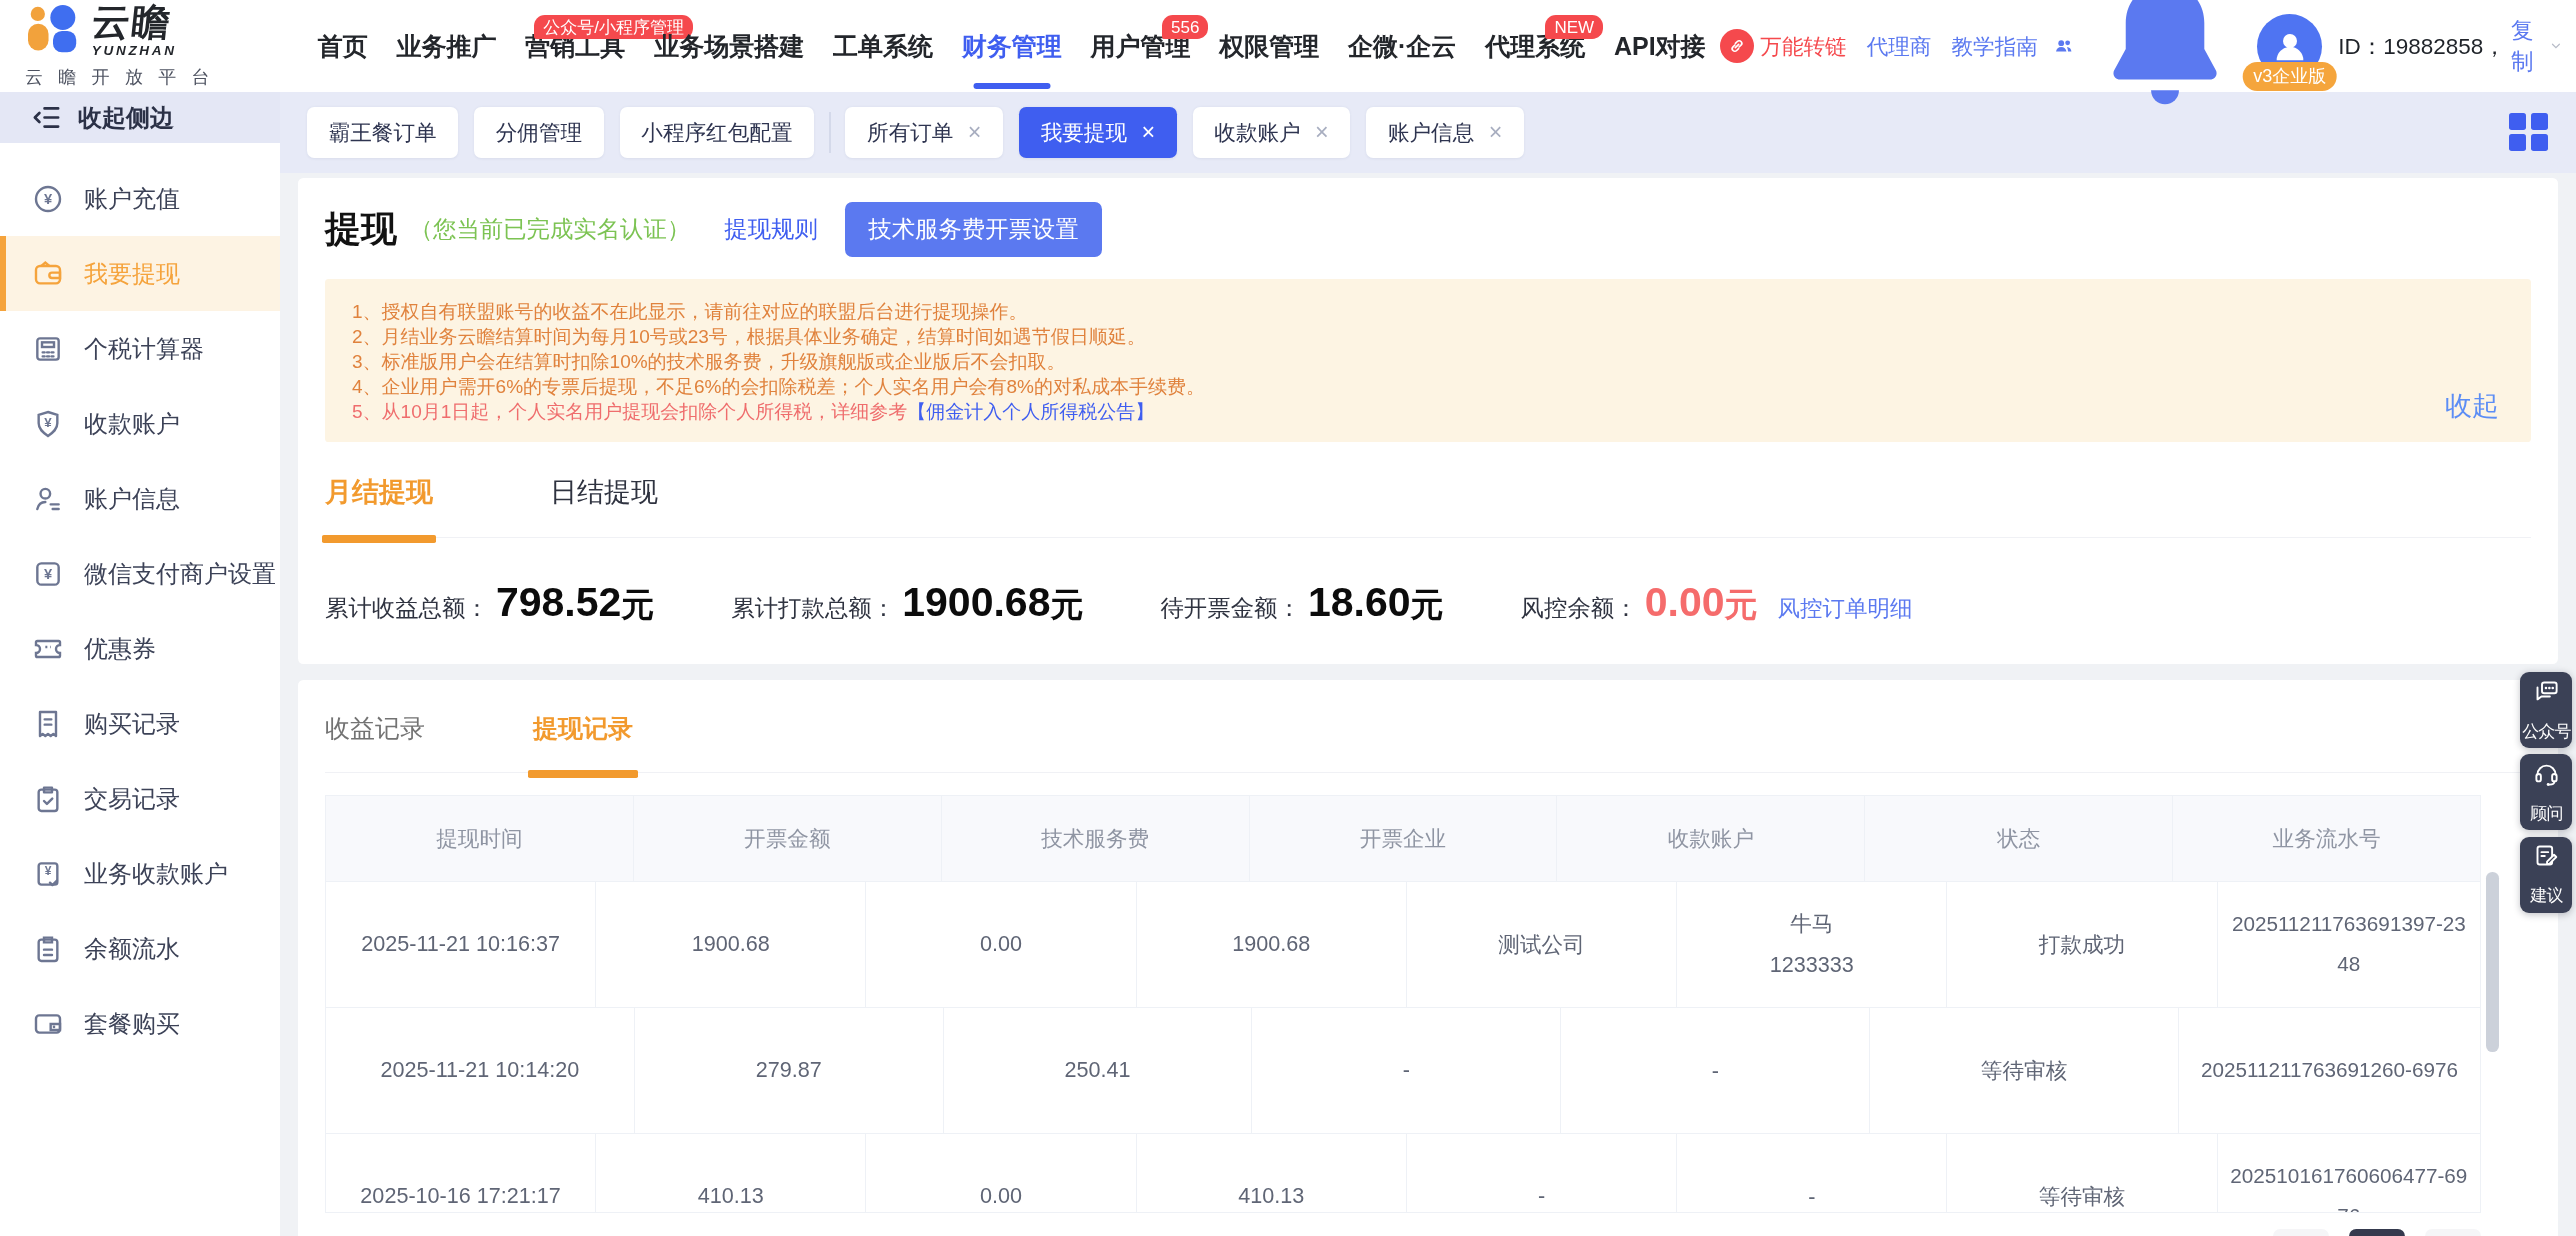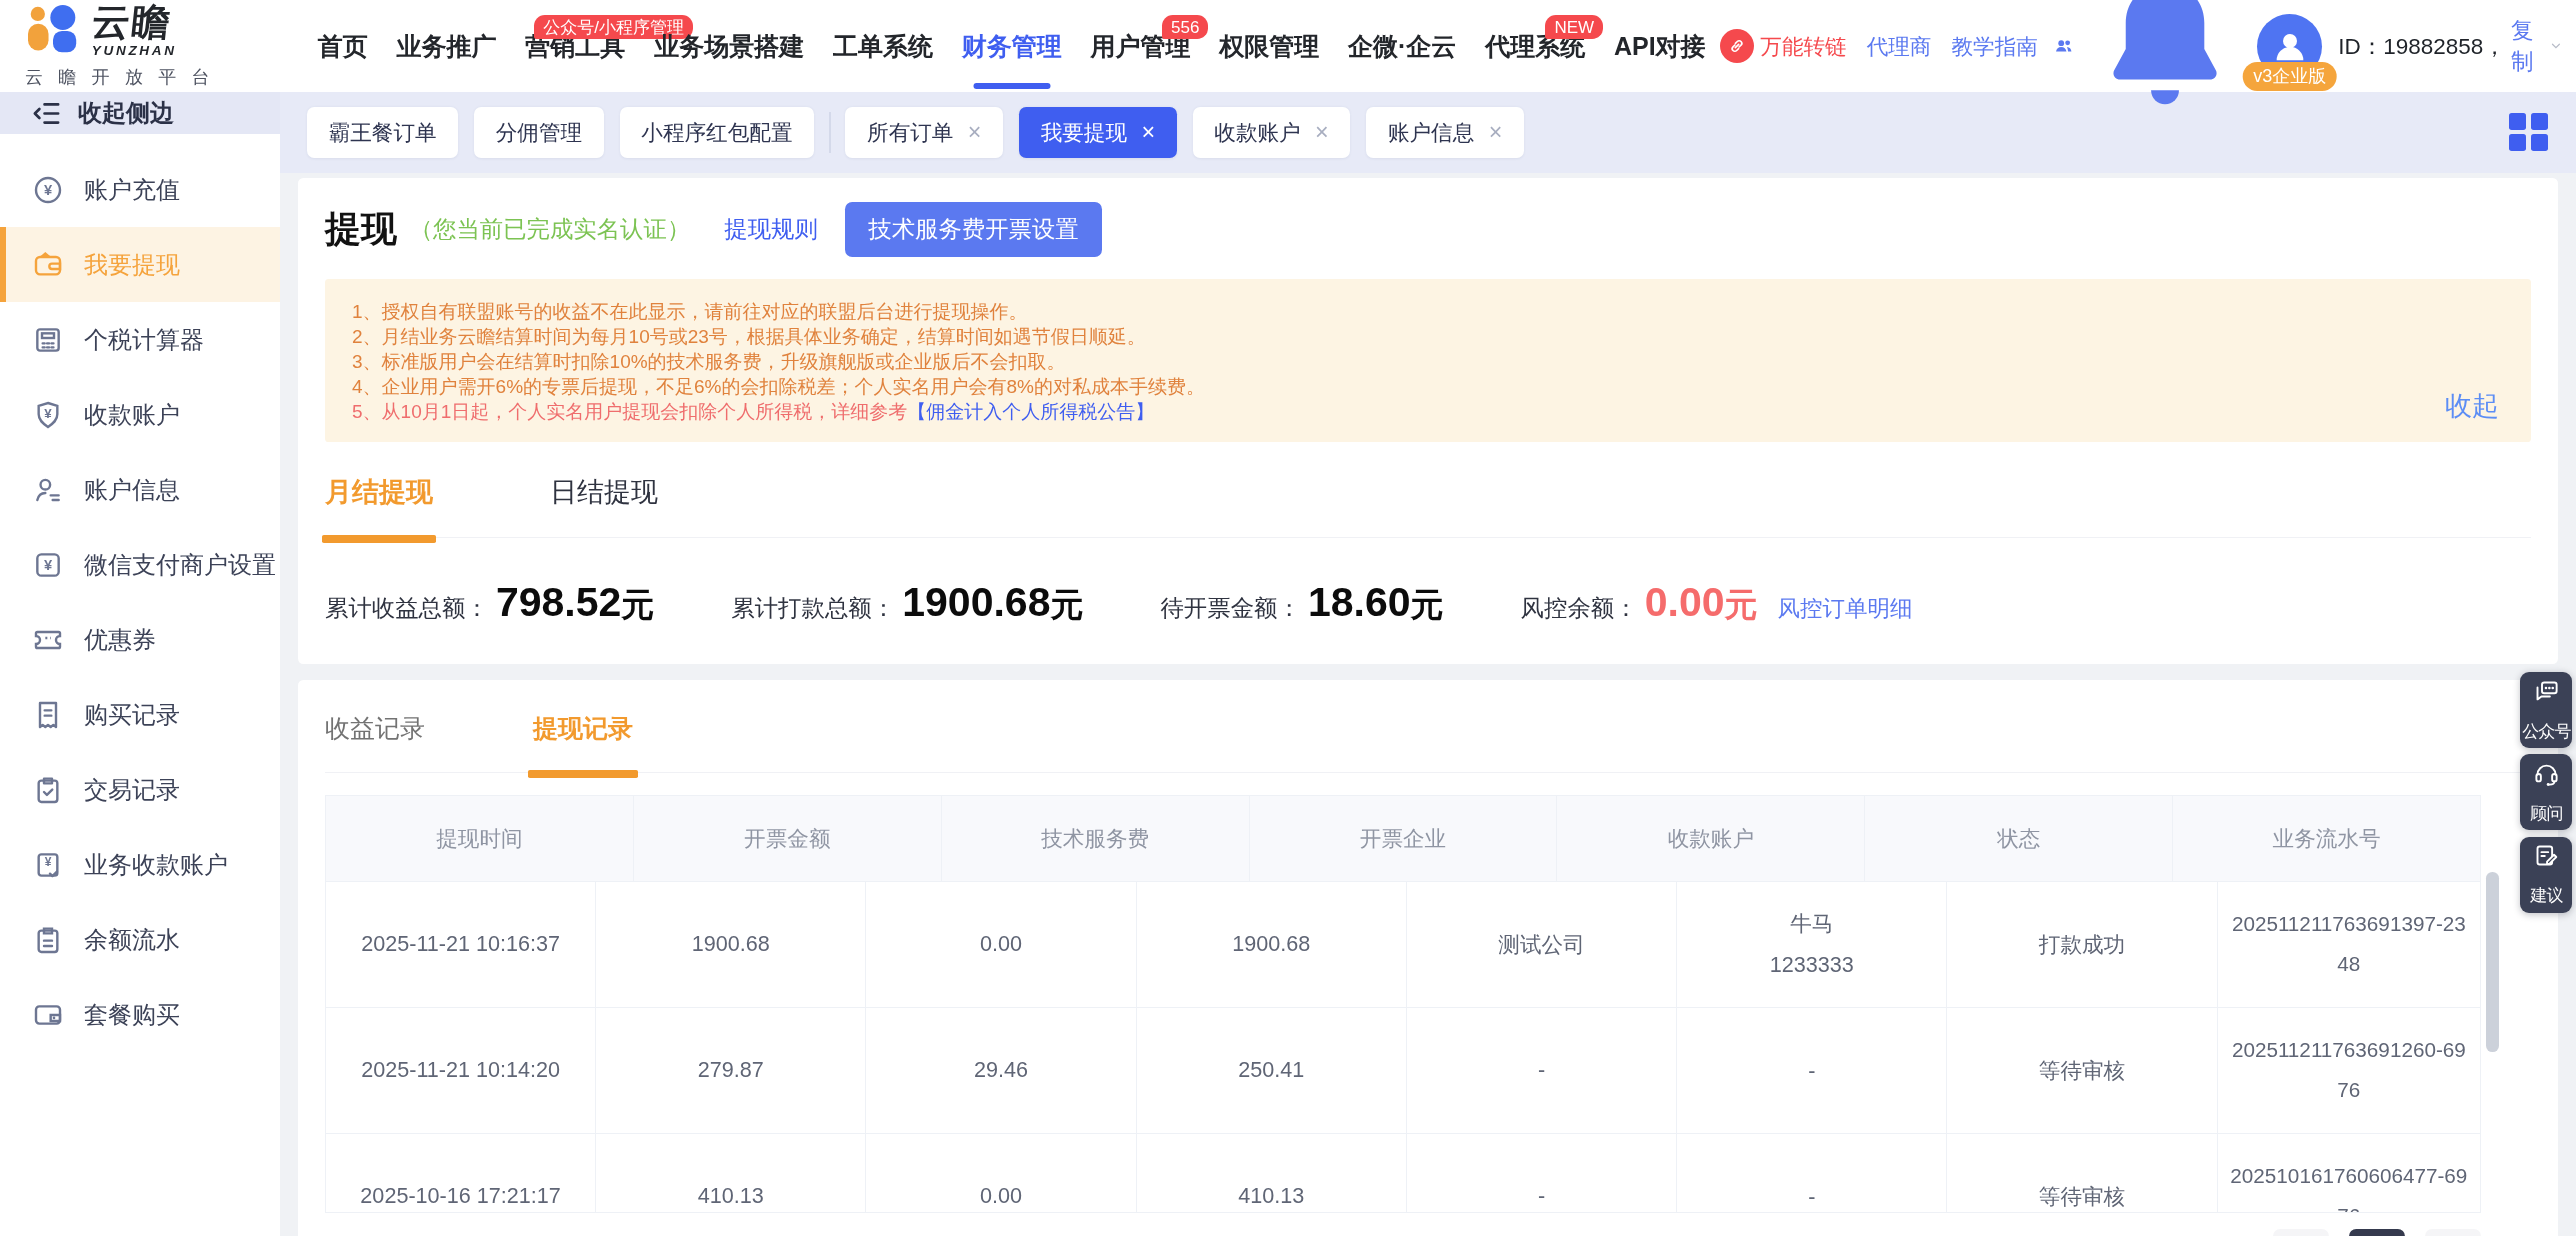--- a/index.html
+++ b/index.html
@@ -36,21 +36,21 @@
   .avatar svg { width: 40px; height: 40px; }
   .plan-pill { position: absolute; left: 50%; transform: translateX(-50%); bottom: -12.6px; background: #f5a53c; color: #fff; font-size: 18px; padding: 2.7px 10.8px; border-radius: 898px; white-space: nowrap; }
   .account-id { font-size: 22.5px; color: #1f2329; white-space: nowrap; }
   .copy-link { color: #5b79f0; cursor: pointer; font-size: 22.5px; }
   .chev { width: 23.4px; height: 23.4px; color: #b7bcc8; cursor: pointer; }
   .chev svg { width: 100%; height: 100%; }
 
   
   .shell { display: flex; height: 1145px; }
   .sidebar { width: 280px; flex-shrink: 0; background: #fff; }
-  .side-head { height: 42px; background: #e4e7f5; display: flex; align-items: center; gap: 16px; padding-left: 31px; font-size: 24px; font-weight: 700; color: #2b3147; cursor: pointer; }
+  .side-head { height: 51px; background: #e4e7f5; display: flex; align-items: center; gap: 16px; padding-left: 31px; font-size: 24px; font-weight: 700; color: #2b3147; cursor: pointer; }
   .side-head .icon { width: 31px; height: 31px; color: #2b3147; }
   .side-items { padding-top: 18px; }
   .side-item { height: 75px; display: flex; align-items: center; gap: 20px; padding-left: 32px; font-size: 24px; color: #3c4257; cursor: pointer; position: relative; }
   .side-item .icon { width: 32px; height: 32px; color: #6d7692; flex-shrink: 0; }
   .side-item.active { background: #fdf3e3; color: #f5a33c; }
   .side-item.active::before { content:""; position: absolute; left: 0; top: 0; bottom: 0; width: 6.3px; background: #f5a33c; }
   .side-item.active .icon { color: #f5a33c; }
   .icon svg { width: 100%; height: 100%; display: block; }
 
   .main-col { flex: 1; min-width: 0; display: flex; flex-direction: column; }
@@ -477,21 +477,20 @@
                 <span class="tcell">1900.68</span>
                 <span class="tcell">测试公司</span>
                 <span class="tcell payee">牛马
 1233333</span>
                 <span class="tcell">打款成功</span>
                 <span class="tcell flow">202511211763691397-2348</span>
               </div>
               <div class="trow tbody-row">
                 <span class="tcell">2025-11-21 10:14:20</span>
                 <span class="tcell">279.87</span>
-                <span class="tcell">29.46</span>
                 <span class="tcell">250.41</span>
                 <span class="tcell">-</span>
                 <span class="tcell payee">-</span>
                 <span class="tcell">等待审核</span>
                 <span class="tcell flow">202511211763691260-6976</span>
               </div>
               <div class="trow tbody-row">
                 <span class="tcell">2025-10-16 17:21:17</span>
                 <span class="tcell">410.13</span>
                 <span class="tcell">0.00</span>

